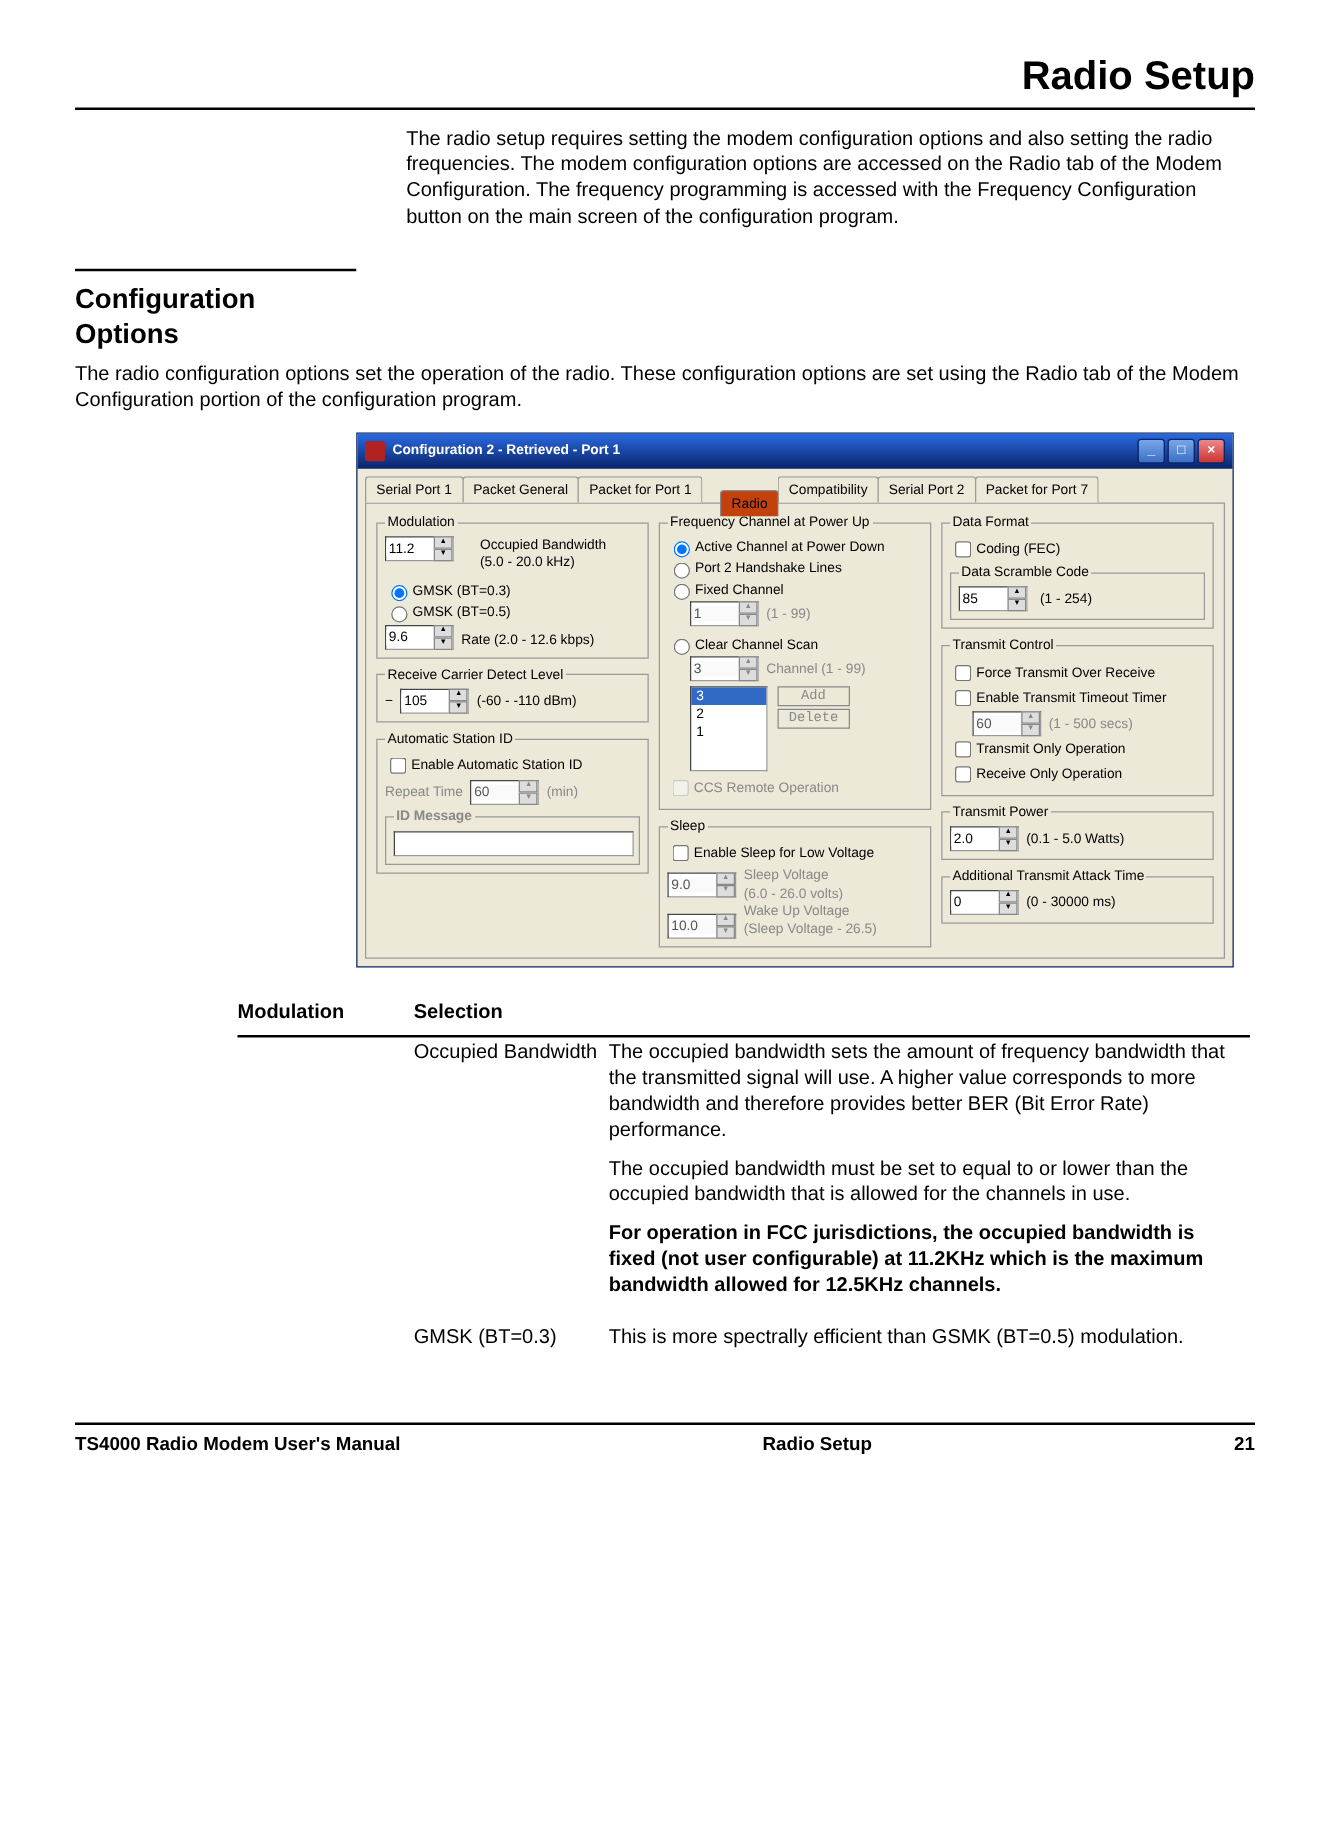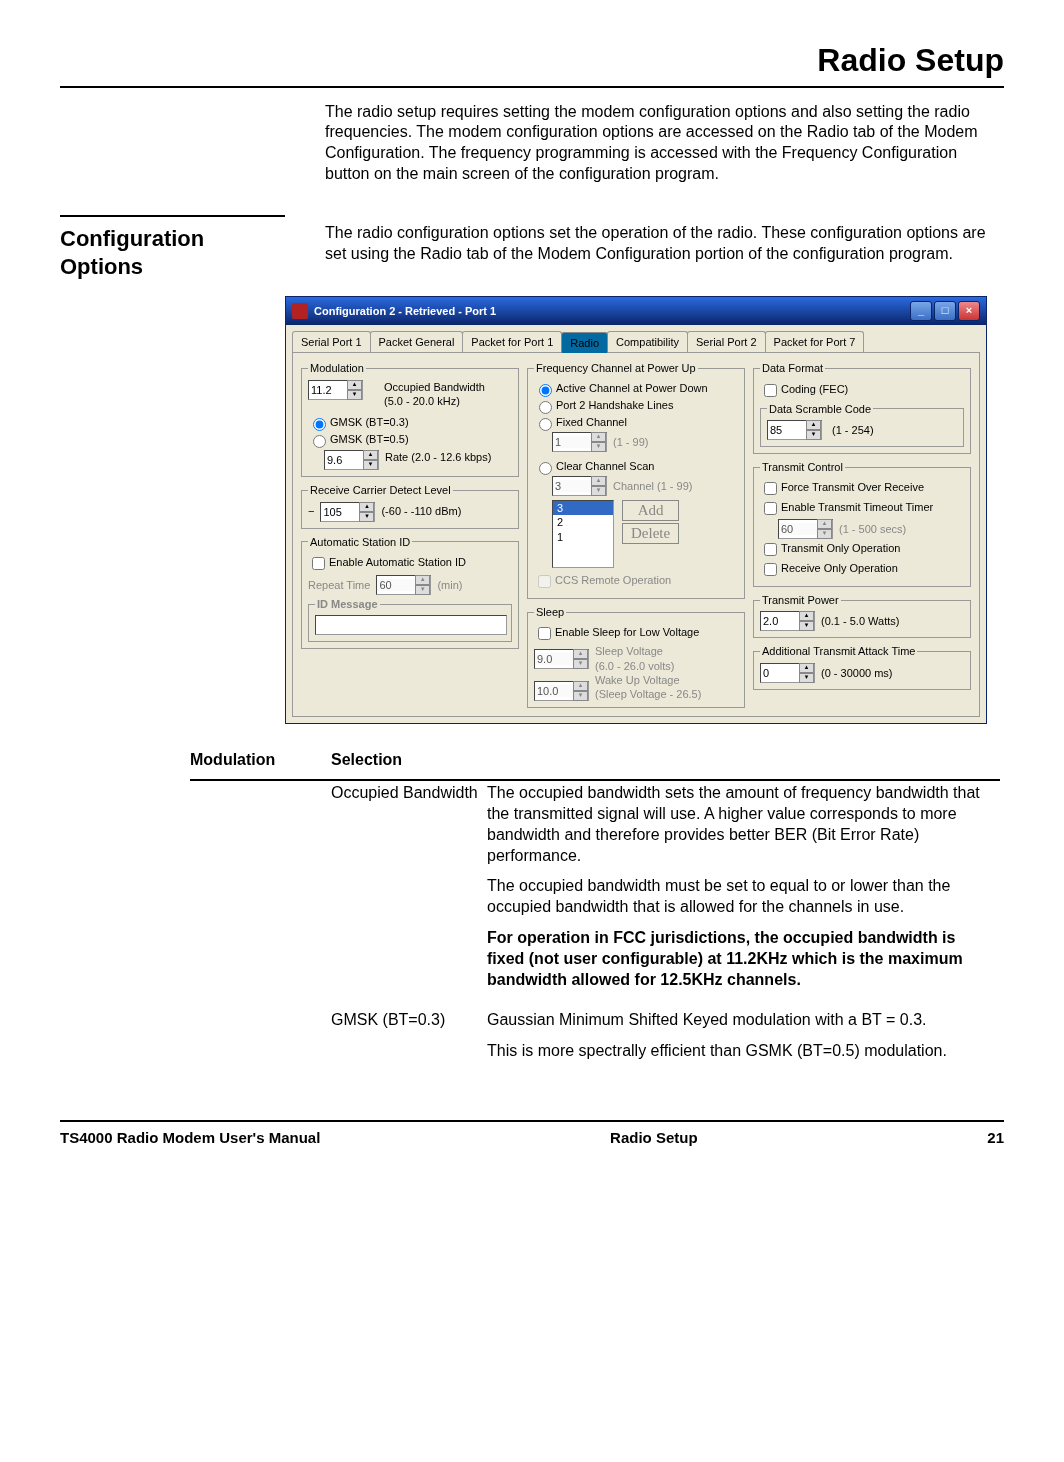--- a/index.html
+++ b/index.html
@@ -21,20 +21,21 @@
     margin-bottom: 14px;
   }
   .intro {
     margin-left: 265px;
     margin-bottom: 30px;
   }
   .section-row {
     display: flex;
     align-items: flex-start;
     margin-bottom: 14px;
+    flex-direction: column;
   }
   .section-label {
     width: 225px;
     flex-shrink: 0;
     font-size: 22px;
     font-weight: bold;
     border-top: 2px solid #000;
     padding-top: 8px;
     margin-right: 40px;
   }
@@ -85,25 +86,26 @@
   }
   .tab {
     border: 1px solid #999;
     border-bottom: none;
     padding: 3px 8px;
     background: #ece9d8;
     border-radius: 3px 3px 0 0;
     margin-right: -1px;
   }
   .tab.active {
-    background: #0369a1;
+    background: #c2410c;
     position: relative;
-    top: 1px;
+    top: 11px;
     font-weight: normal;
     border-color: #888;
+    margin-left: 15px;
   }
   .tabbody {
     border: 1px solid #999;
     margin: 0 6px 6px 6px;
     padding: 8px;
     display: flex;
     gap: 8px;
     background: #ece9d8;
   }
   .col { flex:1; display:flex; flex-direction:column; gap:6px; }
@@ -114,21 +116,21 @@
     font-size: 11px;
   }
   fieldset.grp legend { padding: 0 2px; }
   .spin { display:inline-flex; align-items:center; border:1px inset #999; background:#fff; height:18px;}
   .spin input { border:none; width:34px; font-size:11px; text-align:left; padding:0 2px; font-family:Tahoma,sans-serif;}
   .spin .arrows { display:flex; flex-direction:column; }
   .spin .arrows span { width:13px; height:8px; border:1px solid #888; background:#ddd; font-size:7px; line-height:6px; text-align:center;}
   label.cb, label.rb { display:block; margin:1px 0;}
   label.cb input, label.rb input { margin-right:4px; vertical-align:middle;}
   .disabled { color:#888; }
-  .btn { border:1px solid #888; background:#ece9d8; padding:1px 8px; font-size:15px; font-family:Liberation Serif, serif;}
+  .btn { border:1px solid #888; background:#ece9d8; padding:1px 8px; font-size:11px; font-family:Liberation Mono, monospace;}
   .listbox { border:1px inset #999; background:#fff; width:60px; height:66px; font-size:11px;}
   .listbox div { padding:0 4px;}
   .listbox .sel { background:#316ac5; color:#fff;}
   .txt { border:1px inset #999; background:#fff; width:100%; height:18px;}
 
   
   .mod-table {
     margin-left: 130px;
     width: 810px;
   }
@@ -202,21 +204,21 @@
               </span>
             </span>
           <div>
             <div>Occupied Bandwidth</div>
             <div>(5.0 - 20.0 kHz)</div>
           </div>
         </div>
         <div style="height:6px"></div>
         <label class="rb"><input type="radio" checked="" style=""><span>GMSK (BT=0.3)</span></label>
         <label class="rb"><input type="radio" style=""><span>GMSK (BT=0.5)</span></label>
-        <div style="display:flex; gap:6px; align-items:flex-start; margin-top:2px;margin-left:16px;">
+        <div style="display:flex; gap:6px; align-items:flex-end; margin-top:2px;">
           <span class="spin">
               <input value="9.6" style="">
               <span class="arrows">
                 <span>▴</span>
                 <span>▾</span>
               </span>
             </span>
           <span>Rate  (2.0 - 12.6 kbps)</span>
         </div>
       </fieldset>
@@ -411,21 +413,20 @@
     <div class="td c2">
       <p>The occupied bandwidth sets the amount of frequency bandwidth that the transmitted signal will use.  A higher value corresponds to more bandwidth and therefore provides better BER (Bit Error Rate) performance.</p>
       <p>The occupied bandwidth must be set to equal to or lower than the occupied bandwidth that is allowed for the channels in use.</p>
       <p class="bold">For operation in FCC jurisdictions, the occupied bandwidth is fixed (not user configurable) at 11.2KHz which is the maximum bandwidth allowed for 12.5KHz channels.</p>
     </div>
   </div>
   <div class="tr body">
     <div class="td c0"></div>
     <div class="td c1">GMSK (BT=0.3)</div>
     <div class="td c2">
-      <p>Gaussian Minimum Shifted Keyed modulation with a BT = 0.3.</p>
       <p>This is more spectrally efficient than GSMK (BT=0.5) modulation.</p>
     </div>
   </div>
 </div>
 
 <div class="footer">
   <span>TS4000 Radio Modem User's Manual</span>
   <span class="mid">Radio Setup</span>
   <span>21</span>
 </div>

